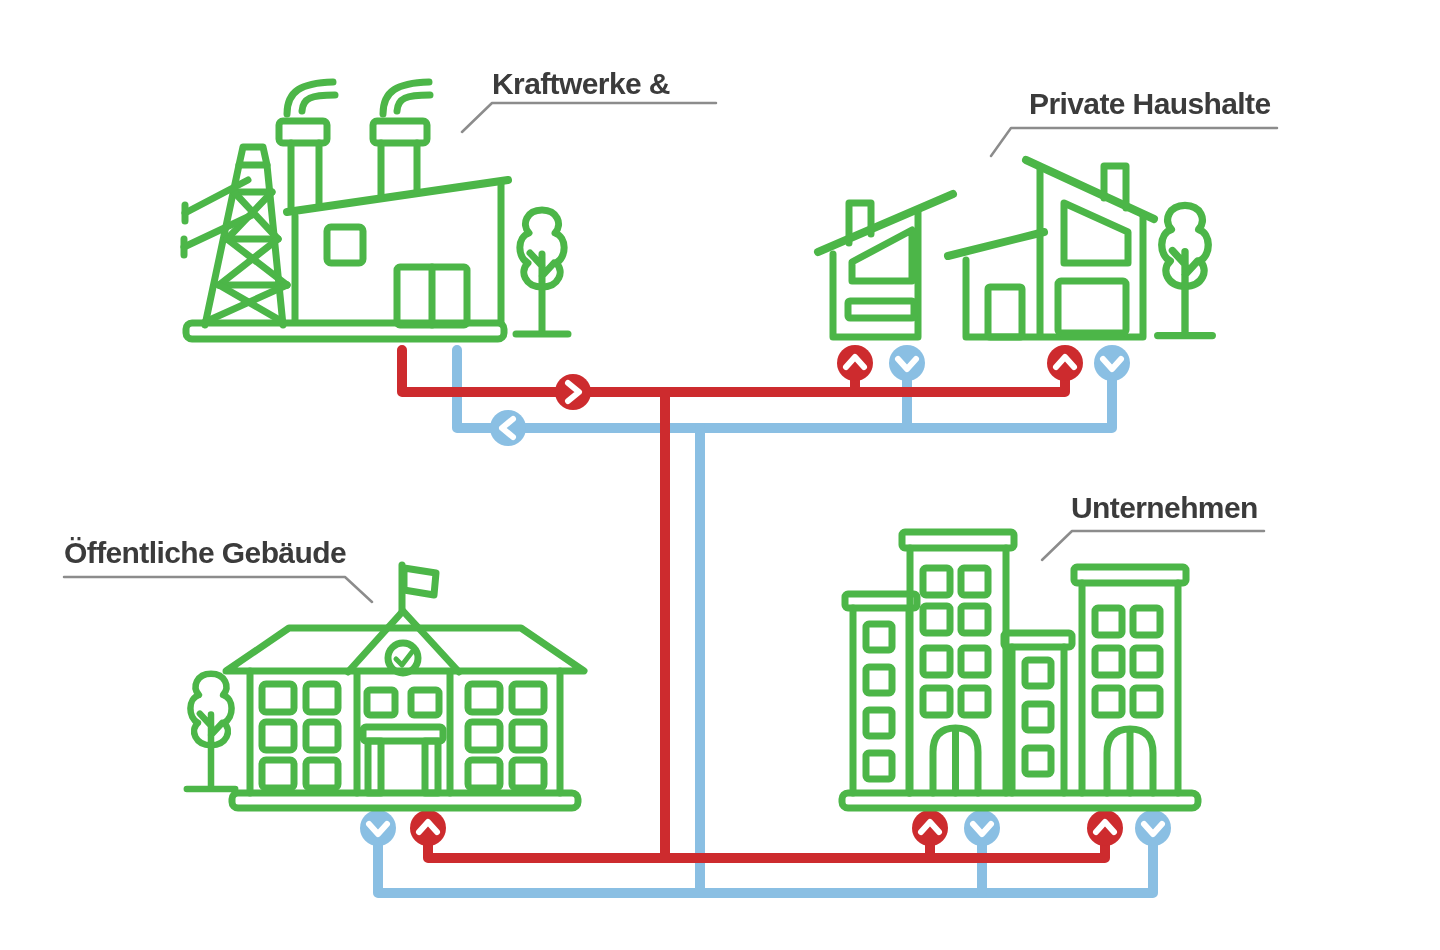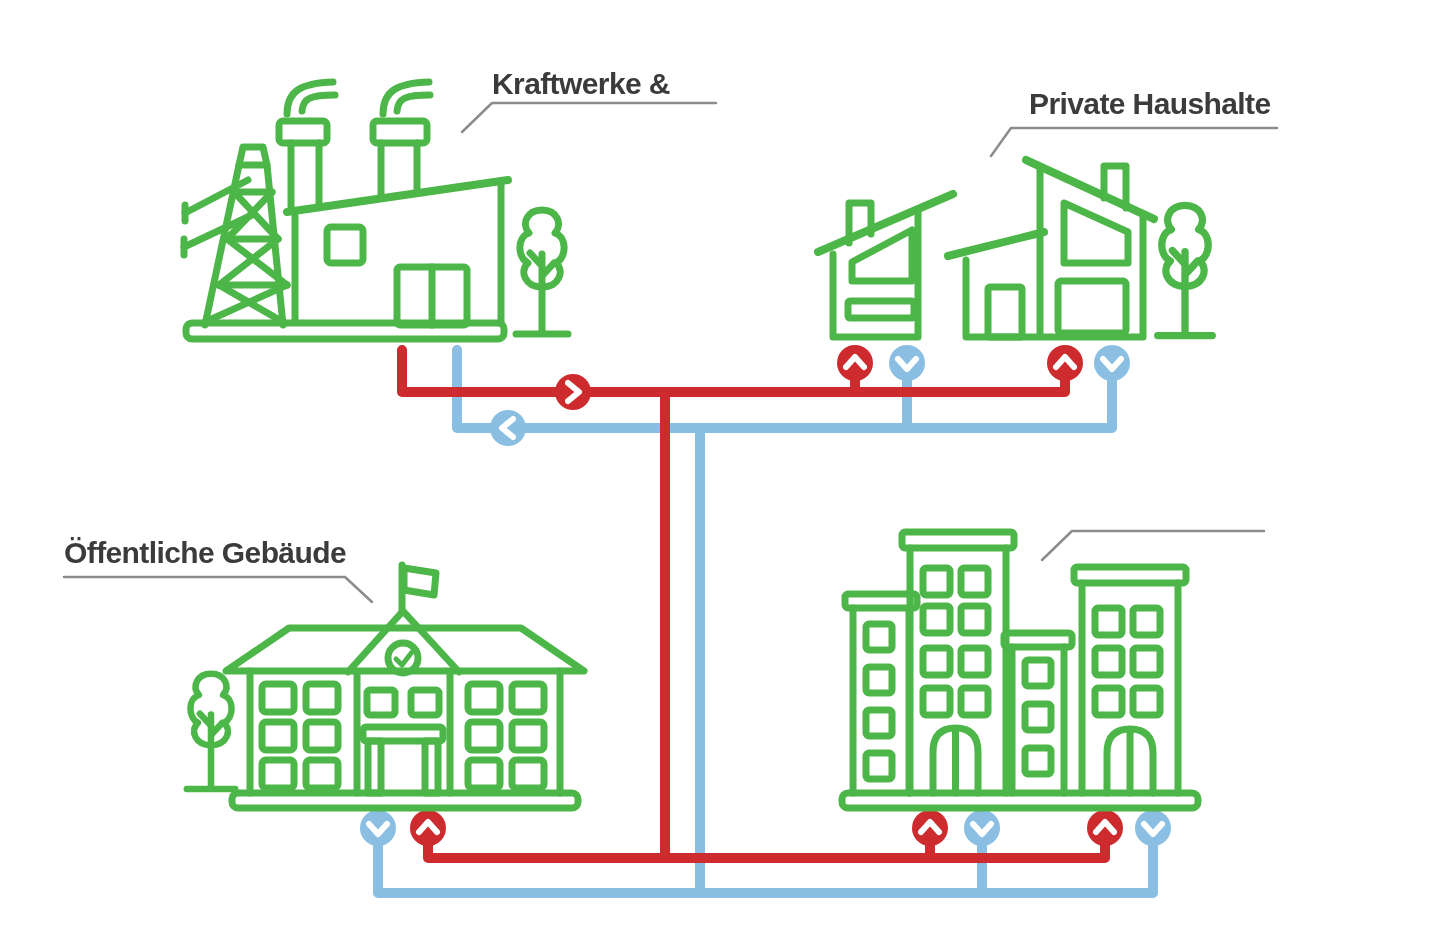--- a/index.html
+++ b/index.html
@@ -249,13 +249,14 @@
       <path class="leader" d="M1042,560 L1072,531 L1264,531"></path>
     </g>
   </svg>
 
   <div class="label" style="left:492px;top:68px">Kraftwerke &amp;</div>
 
   <div class="label" style="left:64px;top:537px">Öffentliche Gebäude</div>
 
   <div class="label" style="left:1029px;top:88px">Private Haushalte</div>
 
+  <div class="label" style="left:1071px;top:492px">Unternehmen</div>
 </div>
 
 </body></html>

